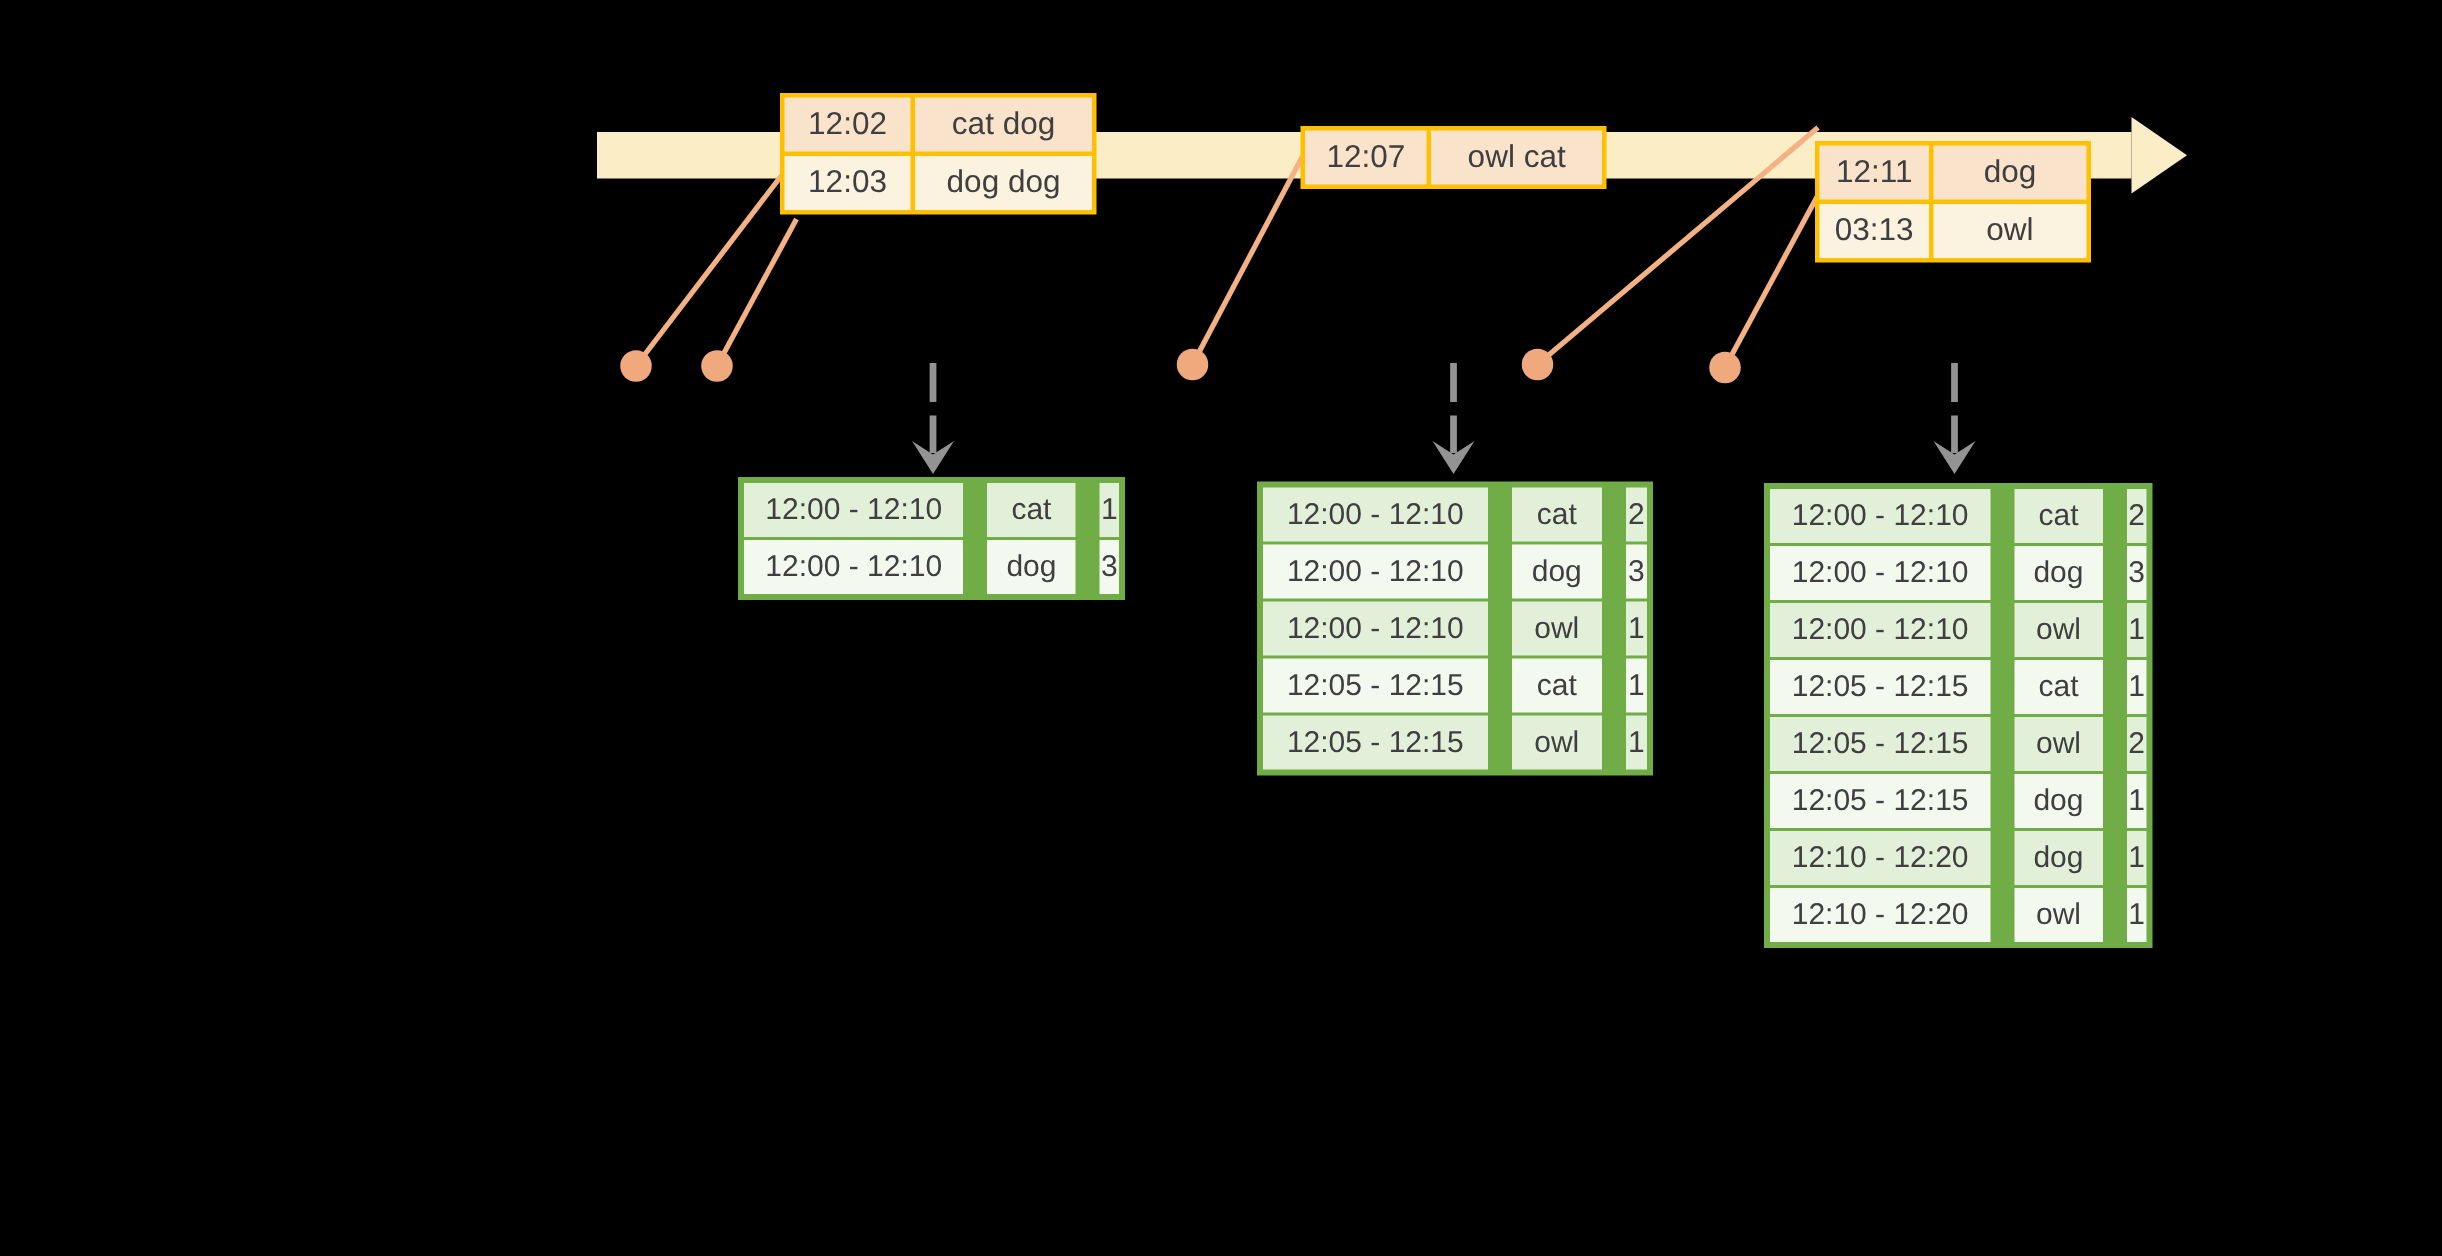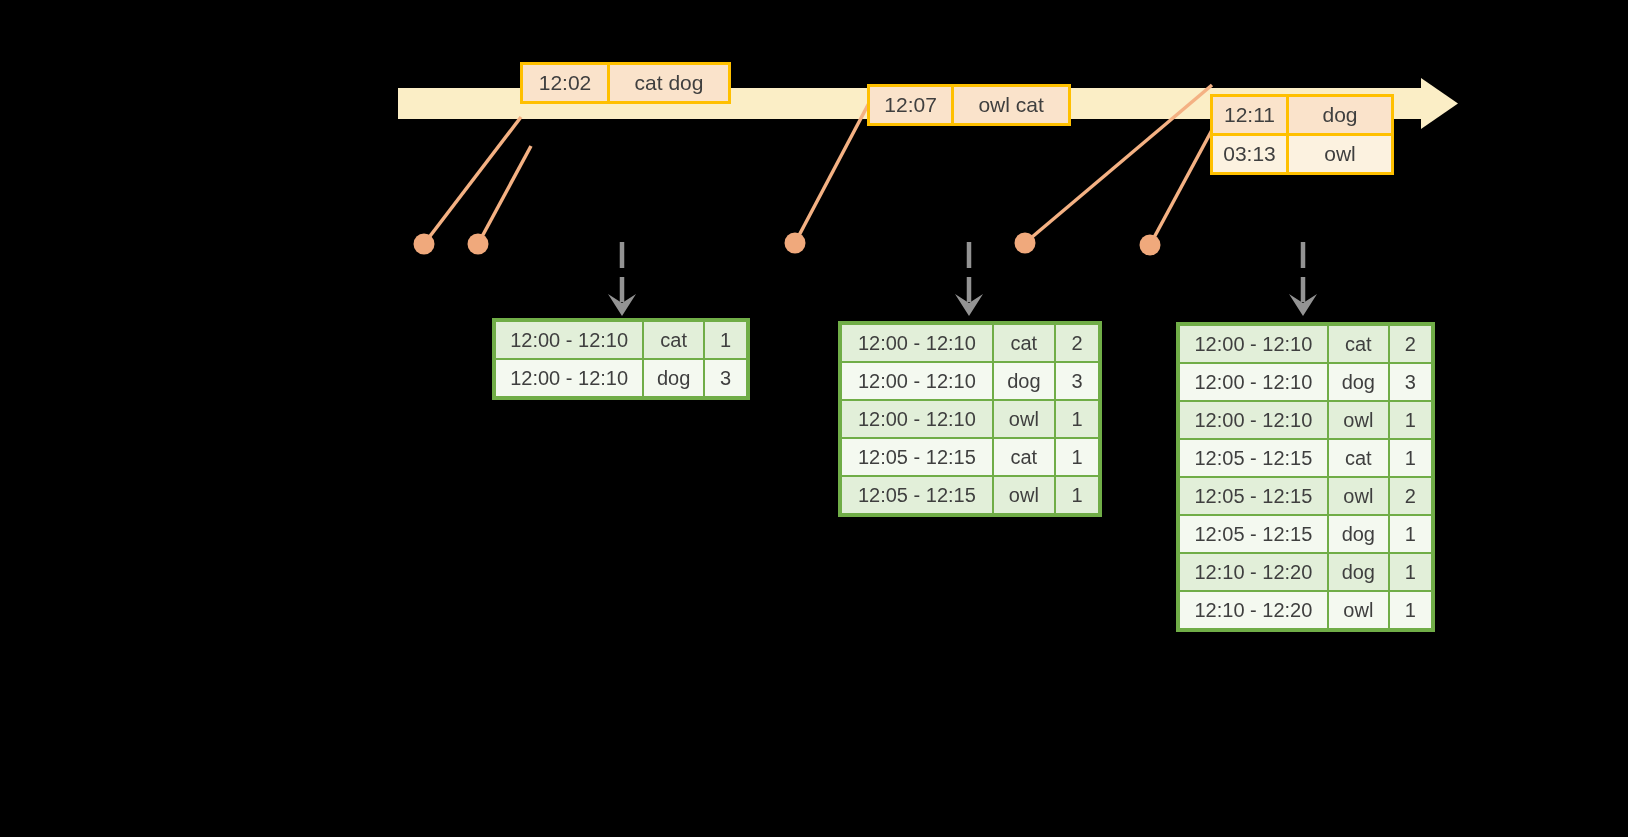--- a/index.html
+++ b/index.html
@@ -49,21 +49,21 @@
 
   
   .rtable{
     position:absolute;z-index:2;
     background:var(--green);
     padding:4px;
     display:flex;flex-direction:column;gap:2px;
     font-size:20px;
   }
   .rtable .r-row{
-    display:grid;grid-template-columns:58.5% 23.5% 1fr;column-gap:2px;
+    display:grid;grid-template-columns:58.5% 23.5% 1fr;column-gap:16px;
     height:36px;
     text-align:right;
   }
   .rtable .cell{
     display:flex;align-items:center;justify-content:center;
     white-space:nowrap;
   }
   .rtable .row-odd .cell{background:var(--green-row-a);}
   .rtable .row-even .cell{background:var(--green-row-b);}
   .t1{left:492px;top:318px;width:258px;}
@@ -100,20 +100,24 @@
     <polygon class="trigger-head" points="1289,294 1303,316 1317,294 1303,303"></polygon>
   </svg>
 
   <div class="event-box box1">
 
       <div class="e-row row-odd">
         <div class="cell time">12:02</div>
         <div class="cell words">cat dog</div>
       </div>
 
+      <div class="e-row row-even">
+        <div class="cell time">12:03</div>
+        <div class="cell words">dog dog</div>
+      </div>
     </div>
 
   <div class="event-box box2">
 
       <div class="e-row row-odd">
         <div class="cell time">12:07</div>
         <div class="cell words">owl cat</div>
       </div>
     </div>
 

